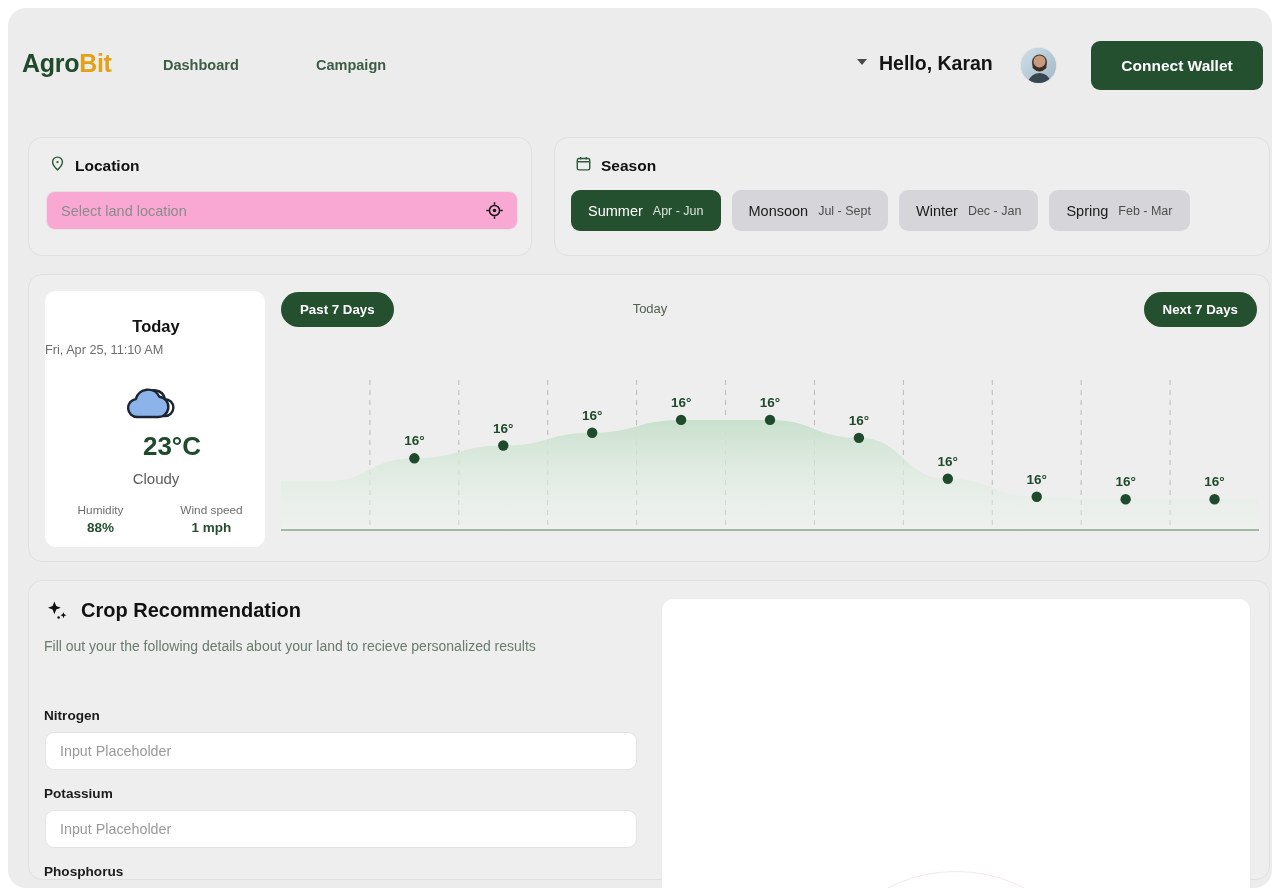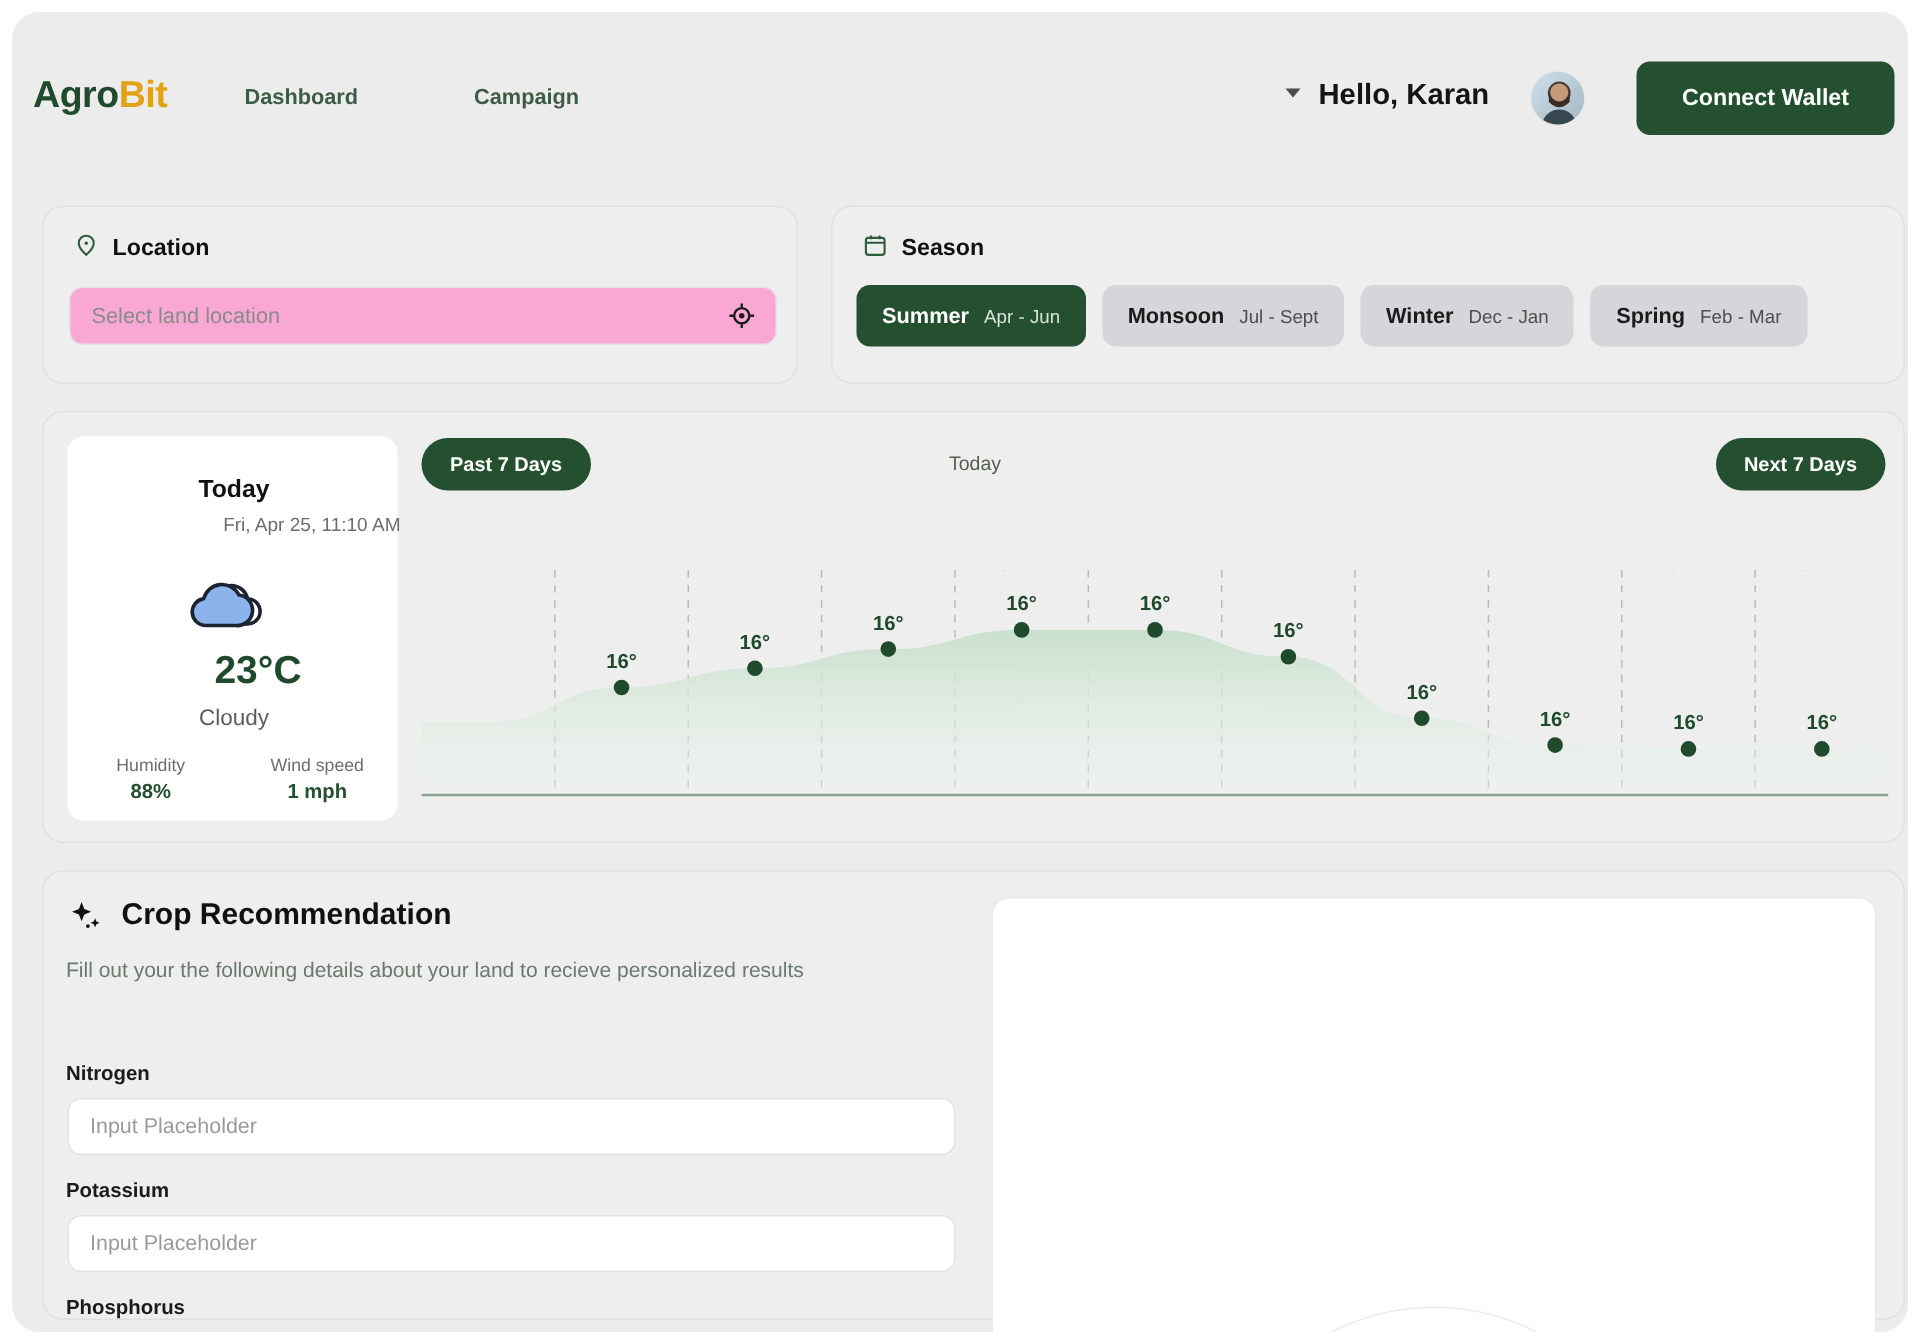--- a/index.html
+++ b/index.html
@@ -95,37 +95,37 @@
   .loc-target { position: absolute; right: 13px; top: 9px; cursor: pointer; }
 
   .season-row { position: absolute; left: 16px; top: 52px; display: flex; gap: 11px; }
   .pill {
     height: 41px; border-radius: 9px;
     display: flex; align-items: center; gap: 10px;
     padding: 0 17px;
     background: #d6d6da; cursor: pointer;
   }
   .pill.active { background: #24502f; }
-  .pill .nm { font-size: 14.5px; font-weight: bold; color: #1b1b1b; white-space: nowrap; }
+  .pill .nm { font-size: 14.5px; font-weight: normal; color: #1b1b1b; white-space: nowrap; }
   .pill .rg { font-size: 12.5px; color: #4e4e4e; white-space: nowrap; }
   .pill.active .nm { color: #ffffff; }
   .pill.active .rg { color: #d9e4dc; }
 
   
   .card-weather { left: 20px; top: 266px; width: 1242px; height: 288px; }
 
   .today-card {
     position: absolute; left: 15px; top: 15px;
     width: 222px; height: 258px;
     background: #ffffff; border-radius: 12px;
     border: 1px solid #efefef;
   }
   .today-ttl { position: absolute; left: 0; top: 26px; width: 222px; text-align: center;
     font-size: 16.5px; font-weight: bold; color: #111; }
-  .today-date { position: absolute; left: 0; top: 52px; width: 222px; text-align: right;
+  .today-date { position: absolute; left: 0; top: 52px; width: 222px; text-align: left;
     font-size: 12.7px; color: #6d6d6d; }
   .wx-icon { position: absolute; left: 0; top: 90px; width: 222px; display: flex; justify-content: center; }
   .today-temp { position: absolute; left: 16px; top: 140px; width: 222px; text-align: center;
     font-size: 26px; font-weight: bold; color: #1f4a2b; }
   .today-cond { position: absolute; left: 0; top: 179px; width: 222px; text-align: center;
     font-size: 15px; color: #5c5c5c; }
   .metrics { position: absolute; left: 0; top: 212px; width: 222px; display: flex; }
   .metric { flex: 1; text-align: center; }
   .metric .lbl { font-size: 11.8px; color: #6d6d6d; }
   .metric .val { font-size: 13.5px; font-weight: bold; color: #24502f; margin-top: 3px; }

